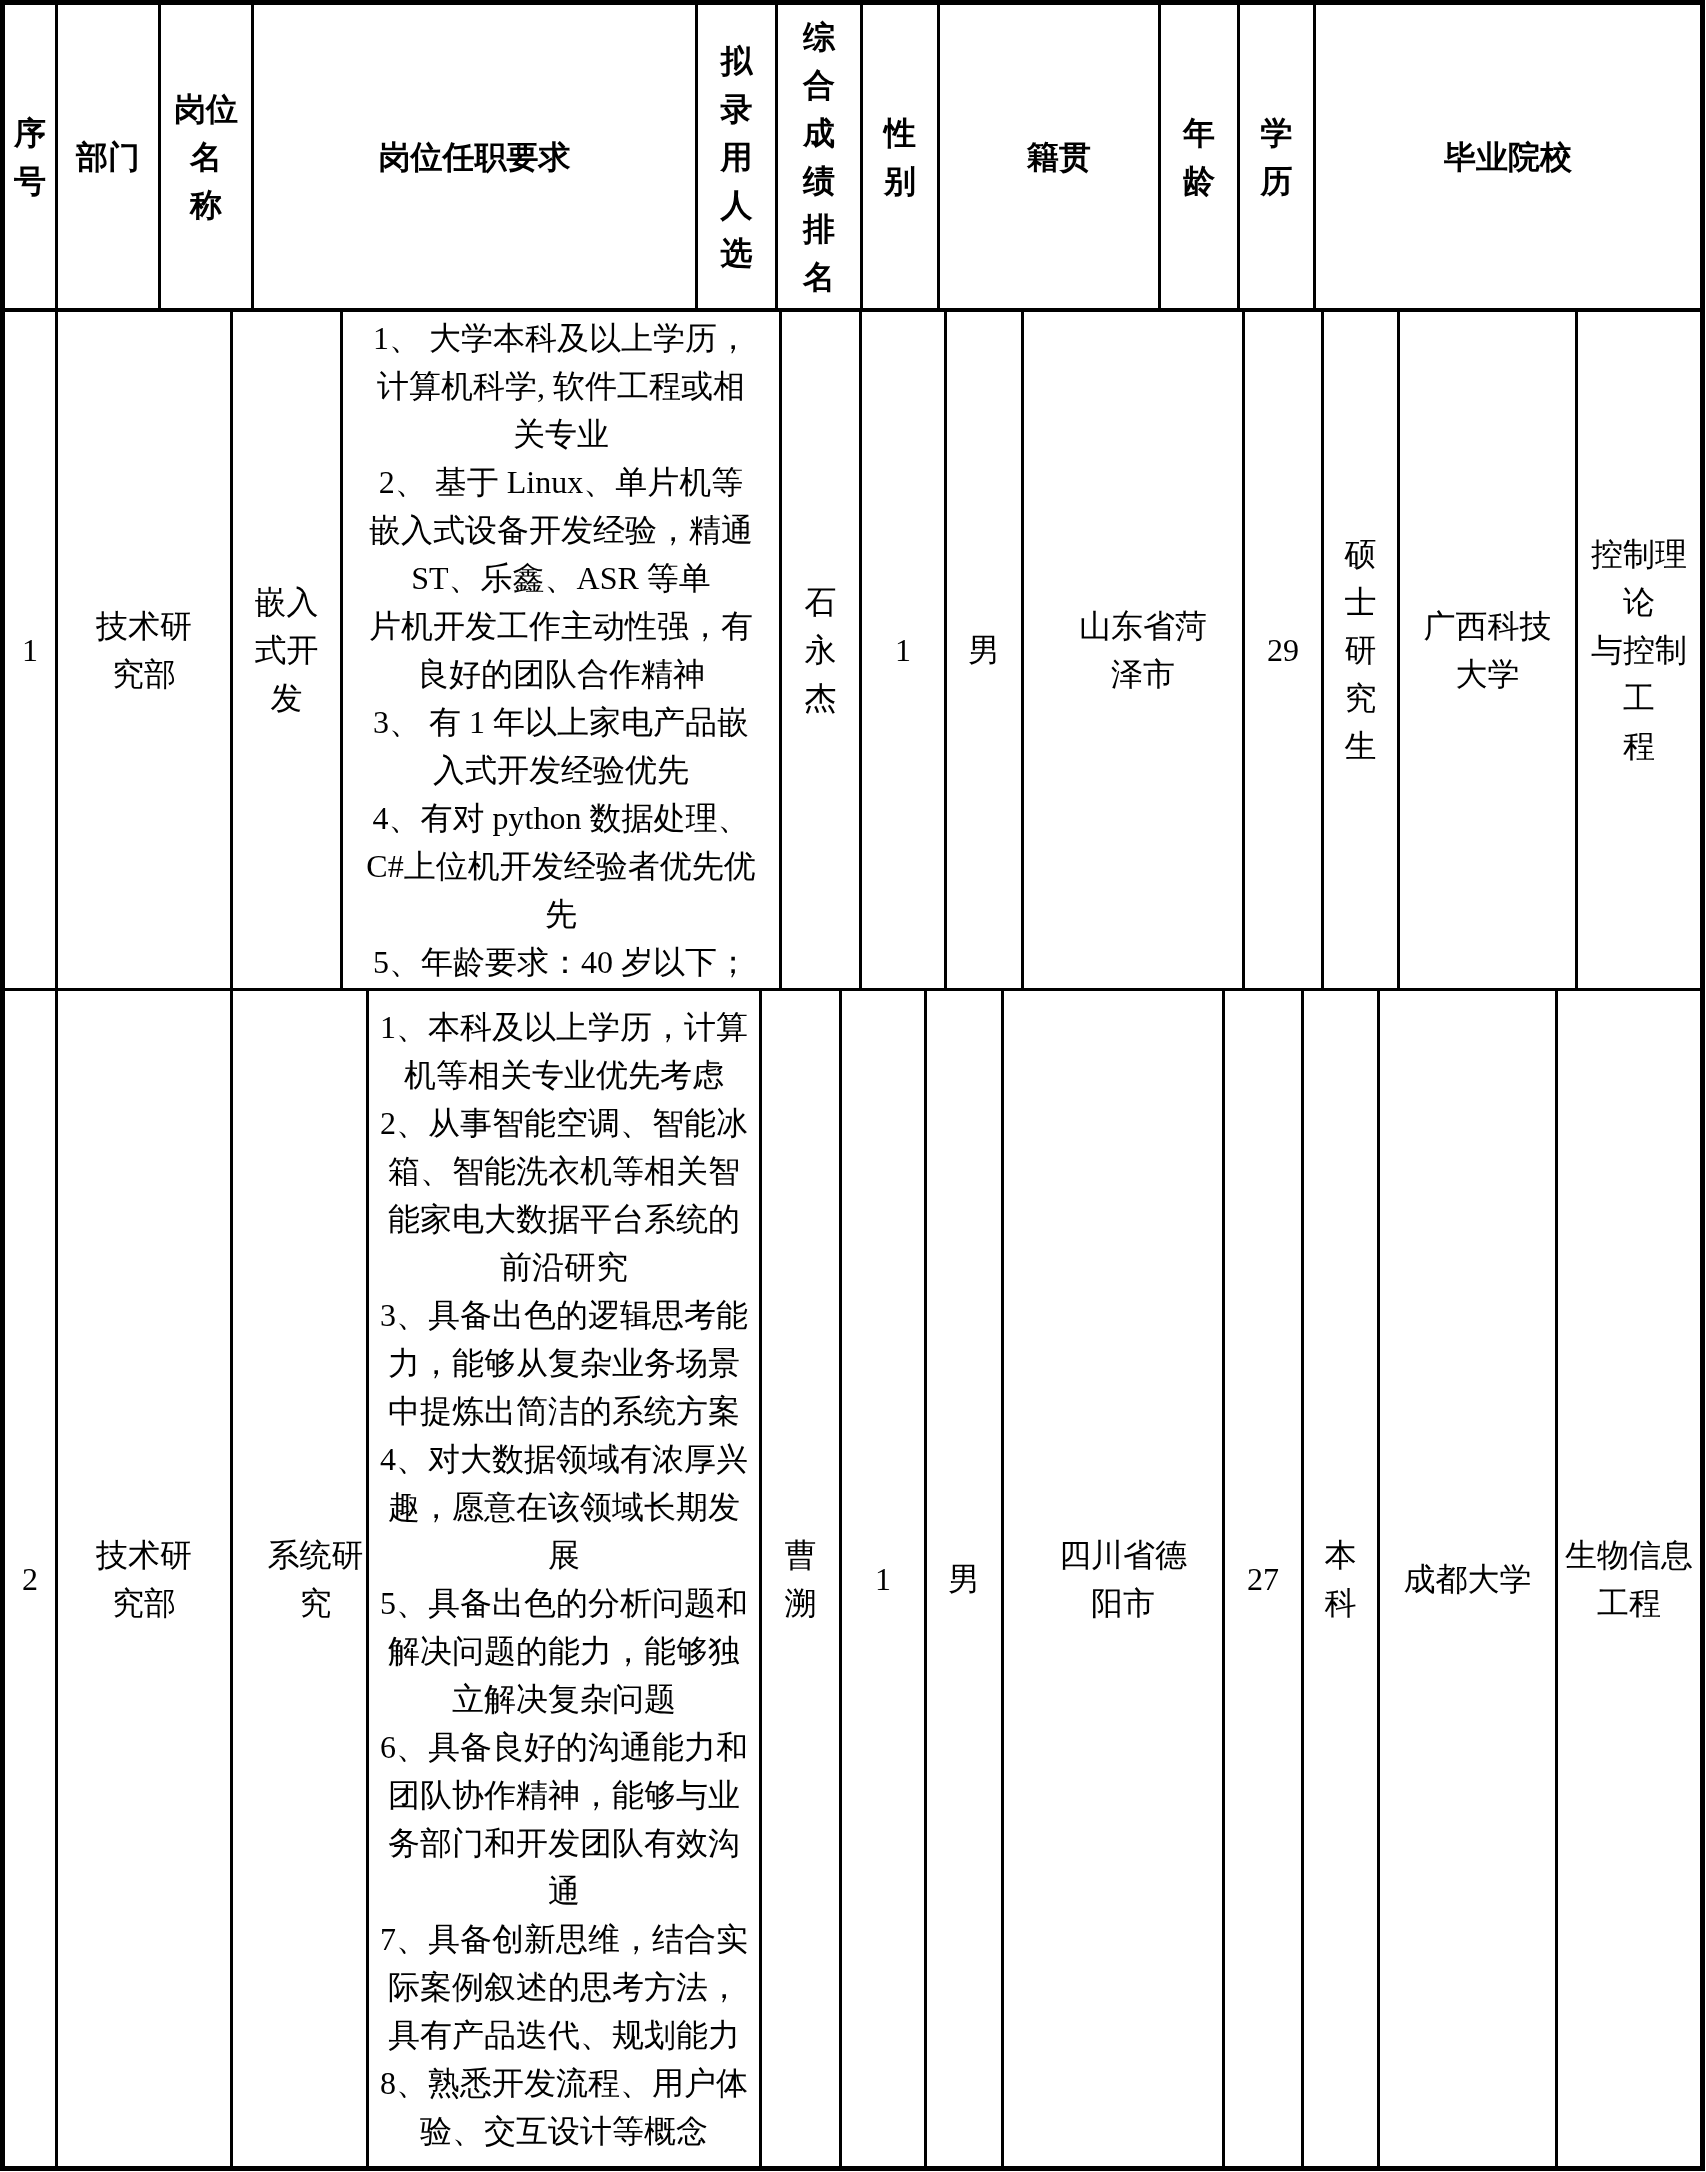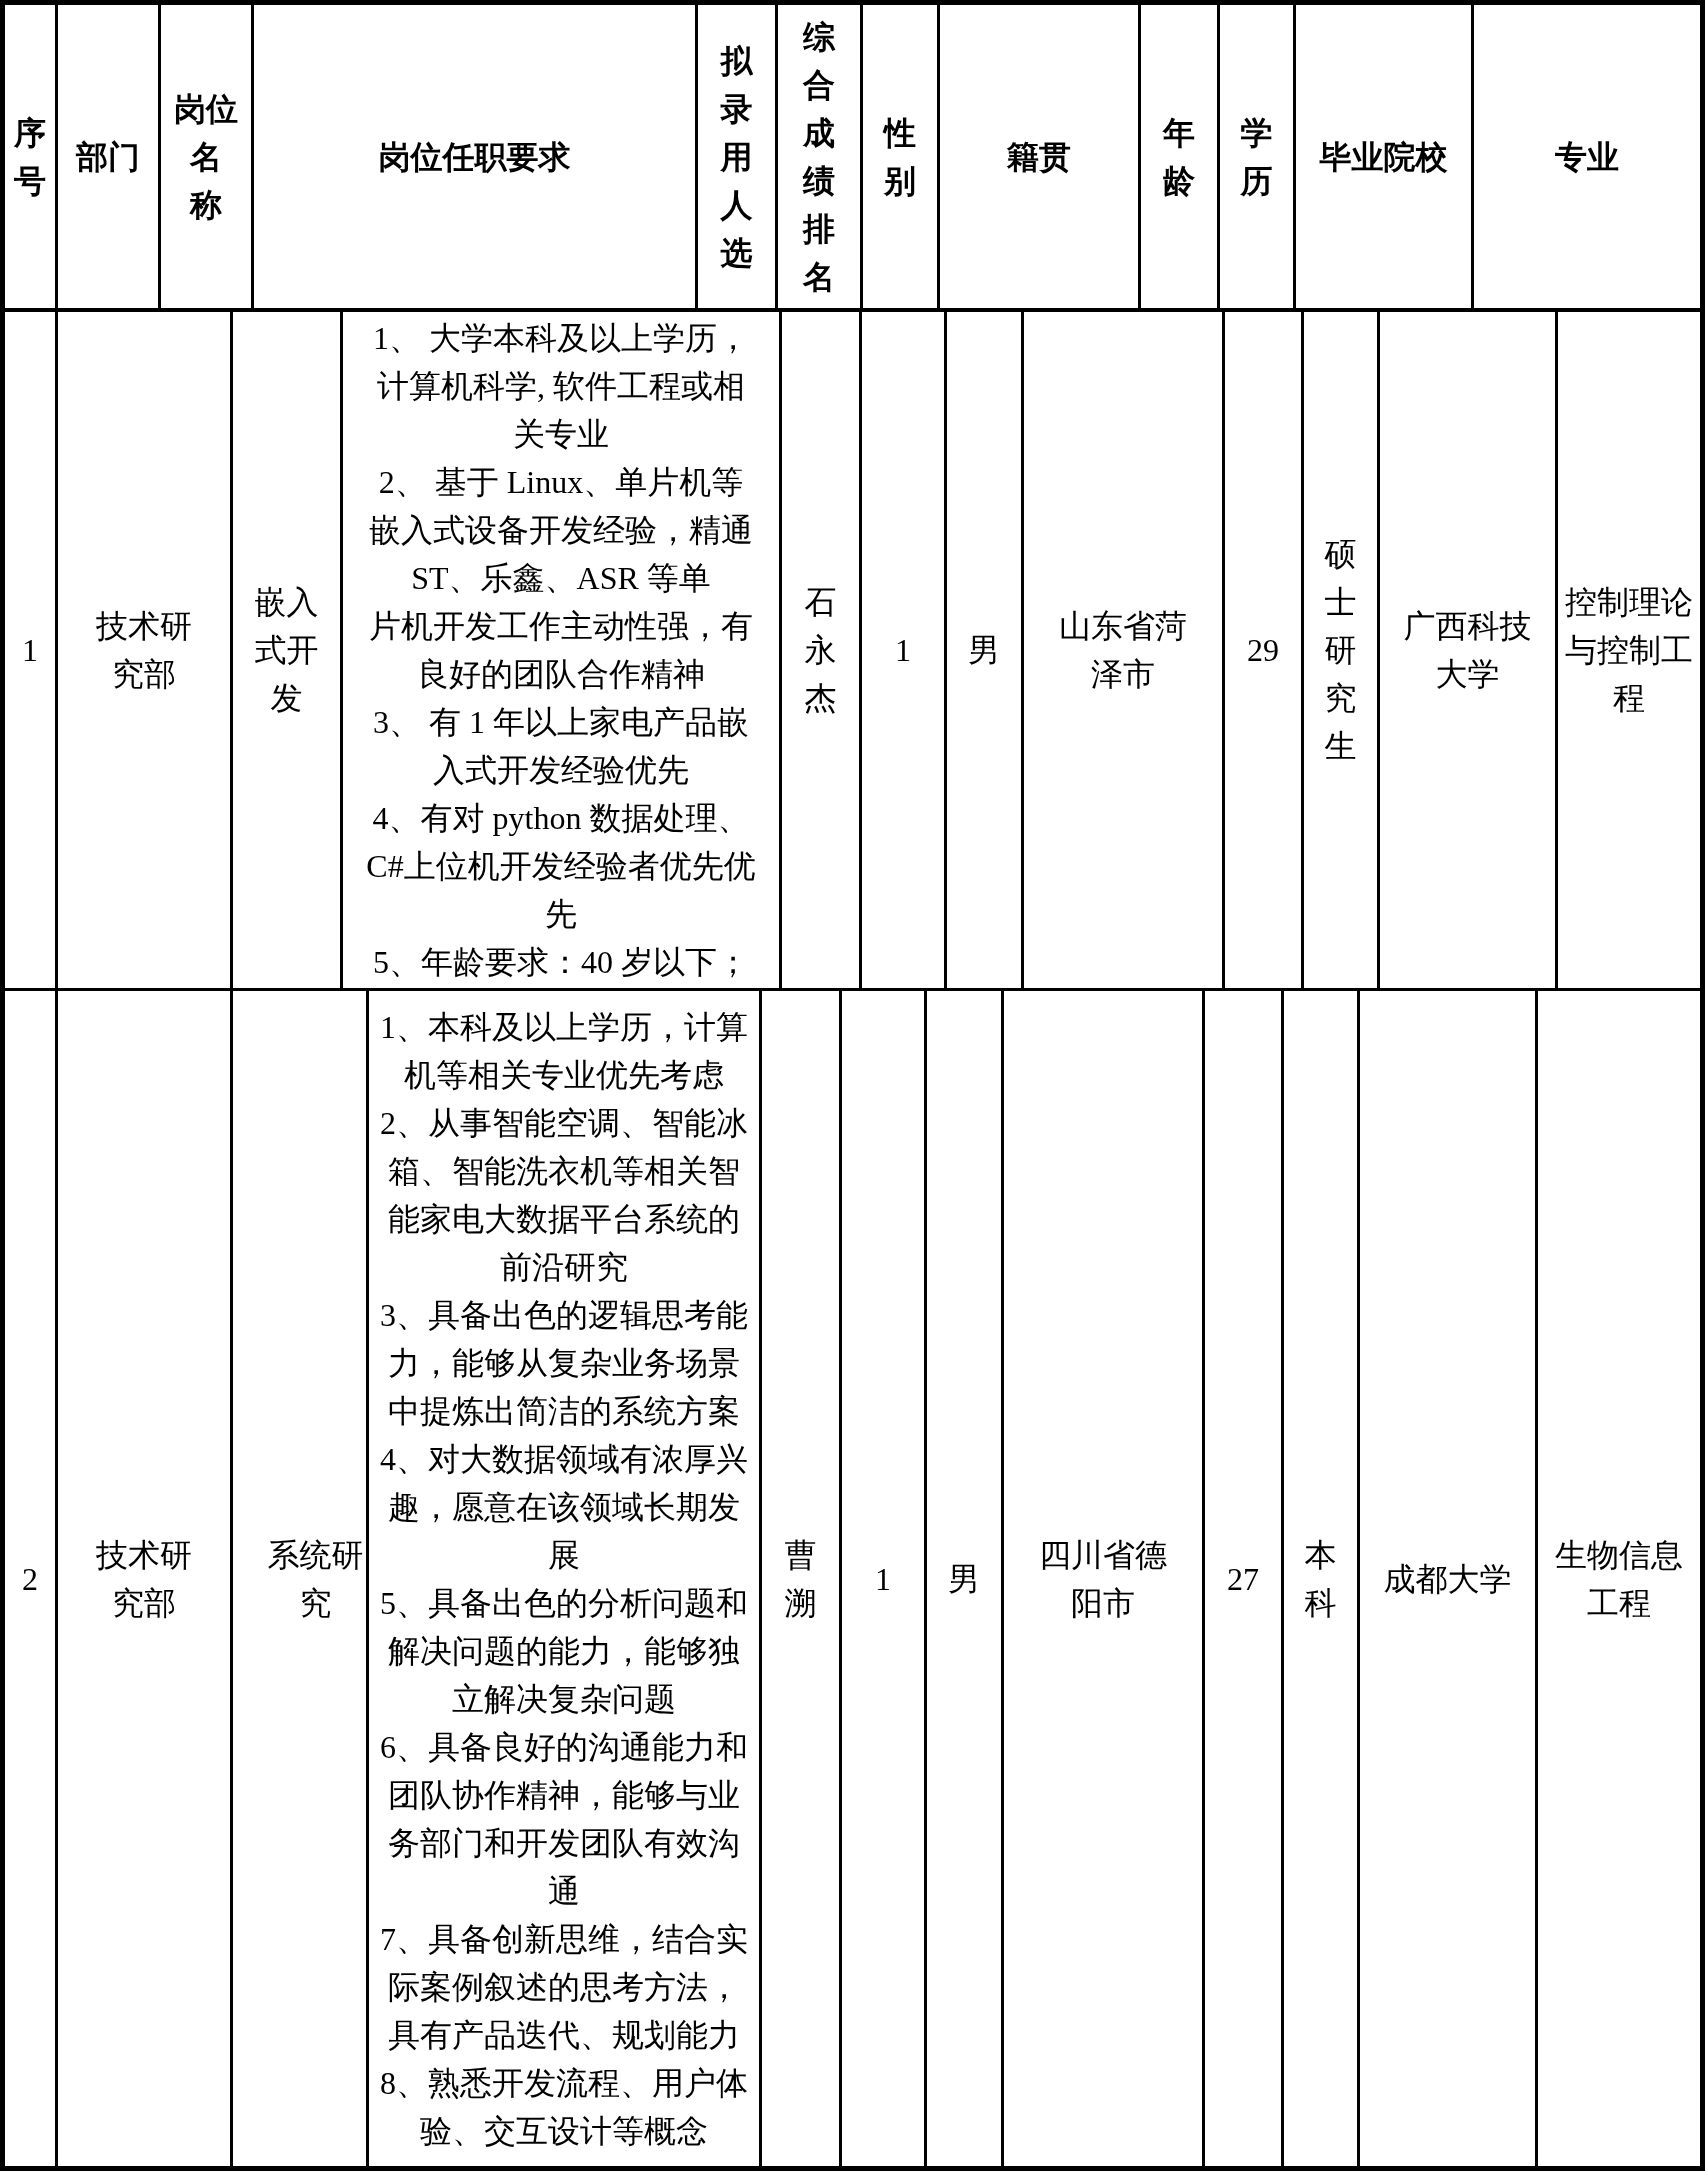--- a/index.html
+++ b/index.html
@@ -42,21 +42,21 @@
   }
   .cell:last-child { border-right: none; flex: 1; }
   
   .c1  { width: 53px; }
   .c2  { width: 103px; }
   .c3  { width: 93px; }
   .c4  { width: 444px; }
   .c5  { width: 80px; }
   .c6  { width: 85px; }
   .c7  { width: 77px; }
-  .c8  { width: 201px; }
+  .c8  { width: 201px; margin-left: 20px; }
   .c9  { width: 79px; }
   .c10 { width: 76px; }
   .c11 { width: 178px; }
   
   .r1 .c2 { width: 175px; }
   .r1 .c3 { width: 110px; }
   .r1 .c4 { width: 439px; }
   .r2 .c2 { width: 175px; }
   .r2 .c3 { width: 136px; padding-left: 32px; }
   .r2 .c4 { width: 393px; }
@@ -86,21 +86,20 @@
 排
 名</div>
     <div class="cell c7">性
 别</div>
     <div class="cell c8">籍贯</div>
     <div class="cell c9">年
 龄</div>
     <div class="cell c10">学
 历</div>
     <div class="cell c11">毕业院校</div>
-    <div class="cell c12">专业</div>
   </div>
 
   <div class="row r1">
     <div class="cell c1">1</div>
     <div class="cell c2">技术研
 究部</div>
     <div class="cell c3">嵌入
 式开
 发</div>
     <div class="cell c4">1、 大学本科及以上学历，

